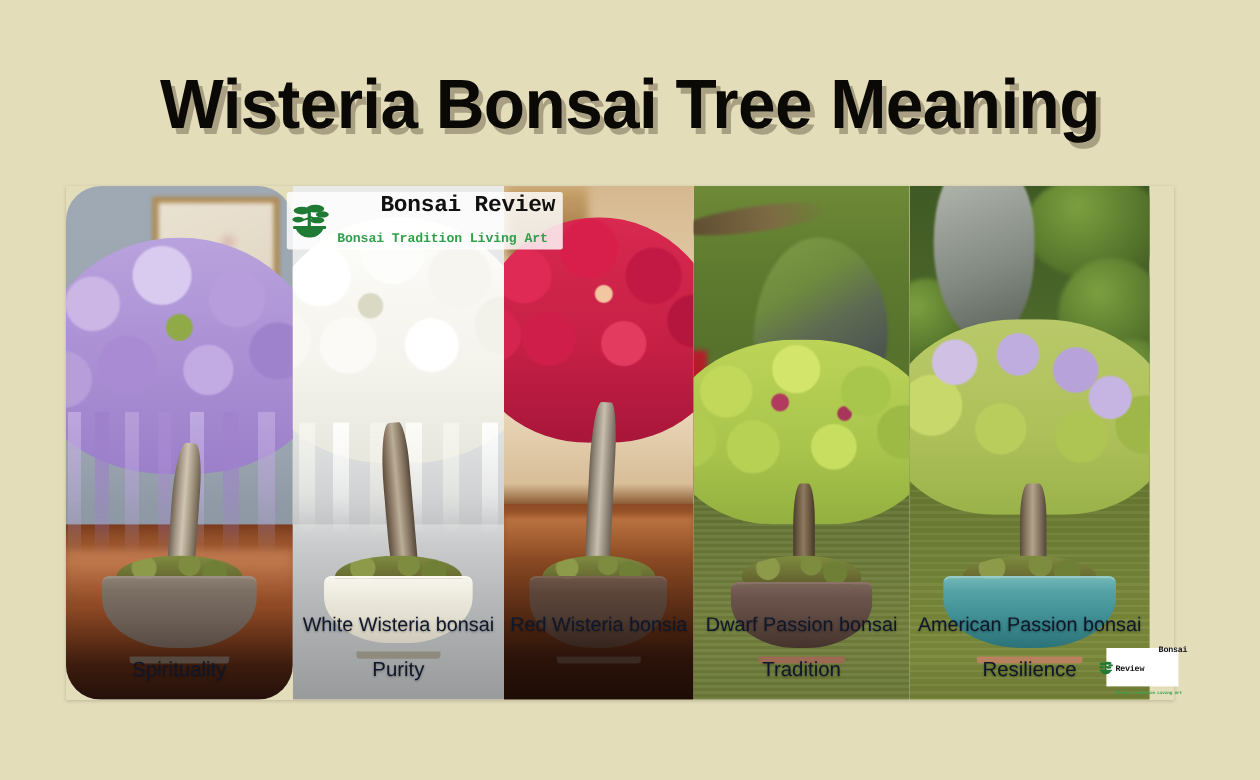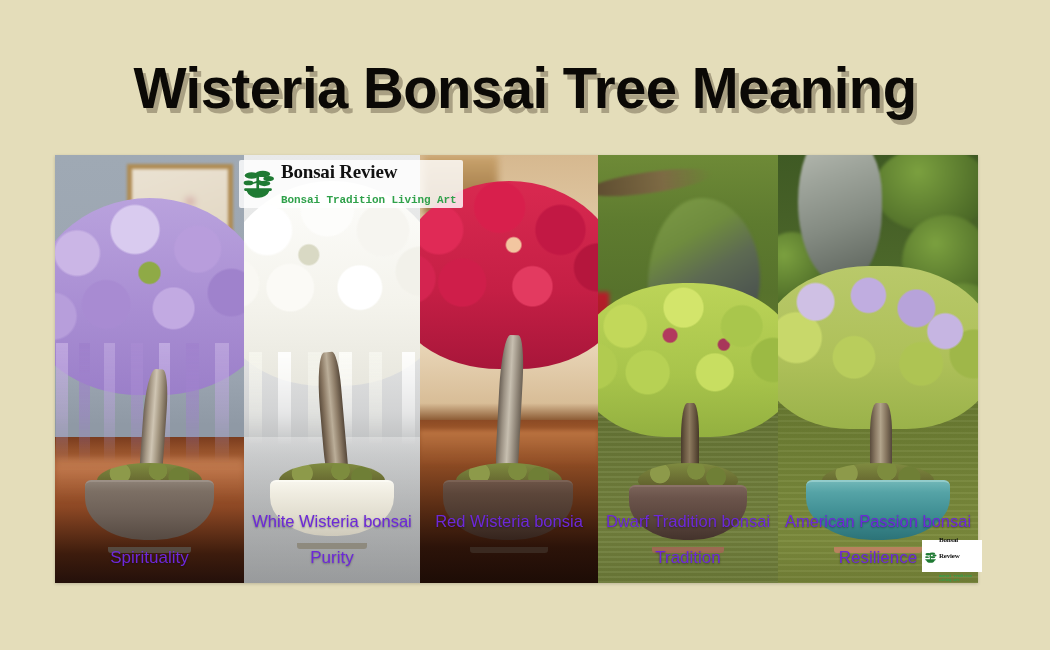--- a/index.html
+++ b/index.html
@@ -46,23 +46,23 @@
     overflow: hidden;
     box-shadow: 0 1px 3px rgba(0,0,0,0.18);
   }
 
   .panel {
     position: relative;
     height: 100%;
     overflow: hidden;
     flex: 0 0 auto;
   }
-  .p1 { width: 189px; }
+  .p1 { width: 189px; border-radius: 29px; }
   .p2 { width: 176px; }
-  .p3 { width: 178px; }
+  .p3 { width: 158px; }
   .p4 { width: 180px; }
   .p5 { width: 200px; }
 
   .scene { position: absolute; inset: 0; overflow: hidden; }
 
   
   .s1-wall {
     position: absolute; inset: 0;
     background:
       linear-gradient(180deg, #9fa9b4 0%, #9aa4b0 52%, #8f99a5 63%, #8f99a5 63%);
@@ -413,21 +413,21 @@
     border-top: 2px solid #93cccb;
   }
   .t5-foot { left: 28%; bottom: 7%; width: 44%; background: #b9825e; }
 
   
   .cap-top, .cap-bottom {
     position: absolute;
     left: 0;
     width: 100%;
     text-align: center;
-    color: #6d28d9;
+    color: #0f172a;
     font-family: "Liberation Sans", sans-serif;
     font-weight: 400;
     white-space: nowrap;
     text-shadow: 0 1px 2px rgba(0,0,0,0.35);
   }
   .cap-top {
     top: 357px;
     font-size: 16.5px;
   }
   .cap-bottom {
@@ -443,25 +443,26 @@
     display: flex;
     align-items: center;
     gap: 6px;
     background: rgba(255,255,255,0.82);
     padding: 2px 6px 2px 2px;
     border-radius: 2px;
   }
   .logo-mark { width: 34px; height: 34px; flex: 0 0 34px; }
   .logo-text { line-height: 1; }
   .logo-name {
-    font-family: Liberation Serif, serif;
+    font-family: Liberation Mono, monospace;
     font-weight: bold;
     font-size: 19px;
     color: #111;
     letter-spacing: -0.2px;
+    margin-left: 36px;
   }
   .logo-tag {
     font-family: Liberation Mono, monospace;
     font-weight: bold;
     font-size: 11px;
     color: #2fa14a;
     letter-spacing: -0.1px;
     margin-top: 14px;
   }
 
@@ -548,21 +549,21 @@
       <div class="s4-red"></div>
       <div class="s4-pond"></div>
       <div class="tree">
         <div class="canopy t4-canopy"></div>
         <div class="trunk t4-trunk"></div>
         <div class="soil t4-soil"></div>
         <div class="pot t4-pot"></div>
         <div class="pot-foot t4-foot"></div>
       </div>
     </div>
-    <div class="cap-top">Dwarf Tradition bonsai</div>
+    <div class="cap-top">Dwarf Passion bonsai</div>
     <div class="cap-bottom">Tradition</div>
   </div>
 
   <div class="panel p5">
     <div class="scene">
       <div class="s5-bg"></div>
       <div class="s5-hedge s5-h1"></div>
       <div class="s5-hedge s5-h2"></div>
       <div class="s5-hedge s5-h3"></div>
       <div class="s5-hedge s5-h4"></div>

